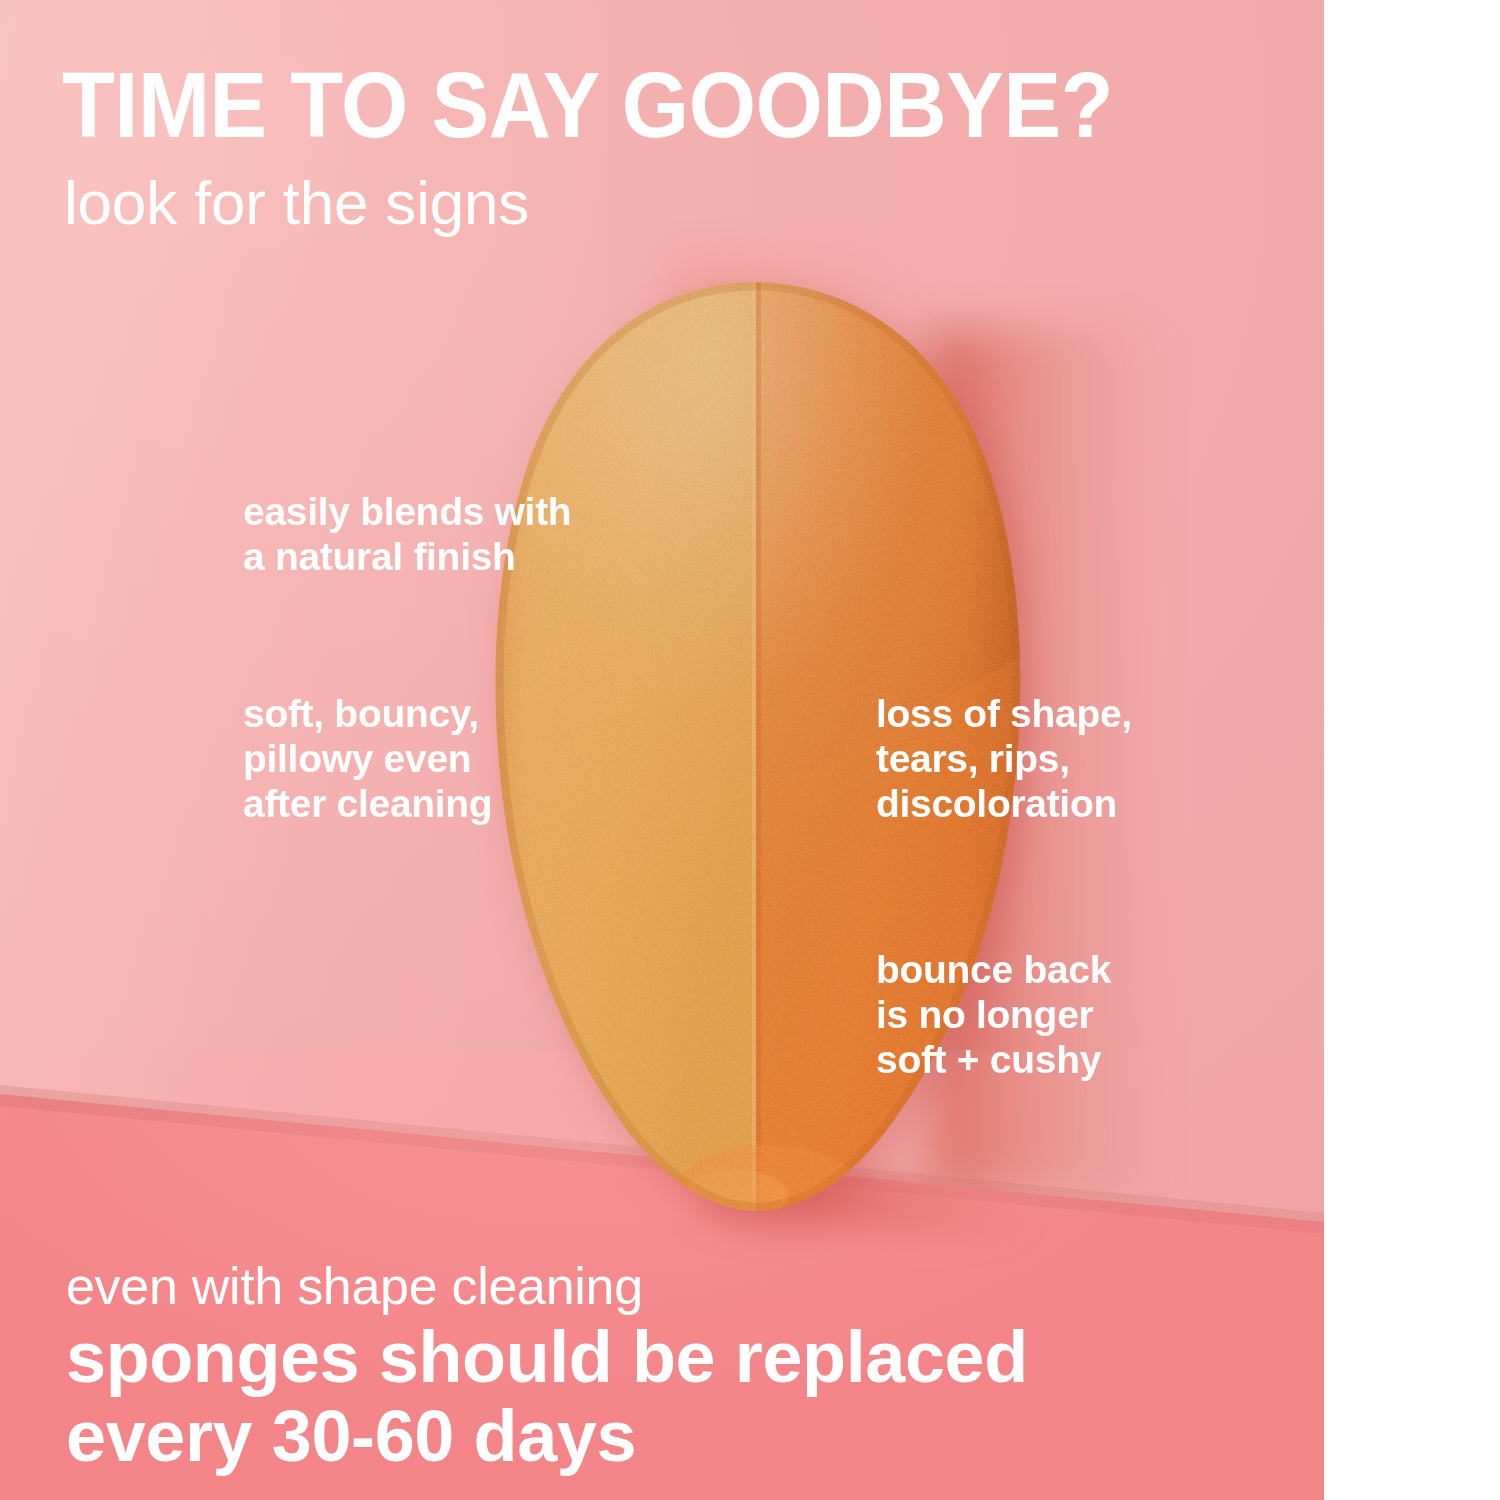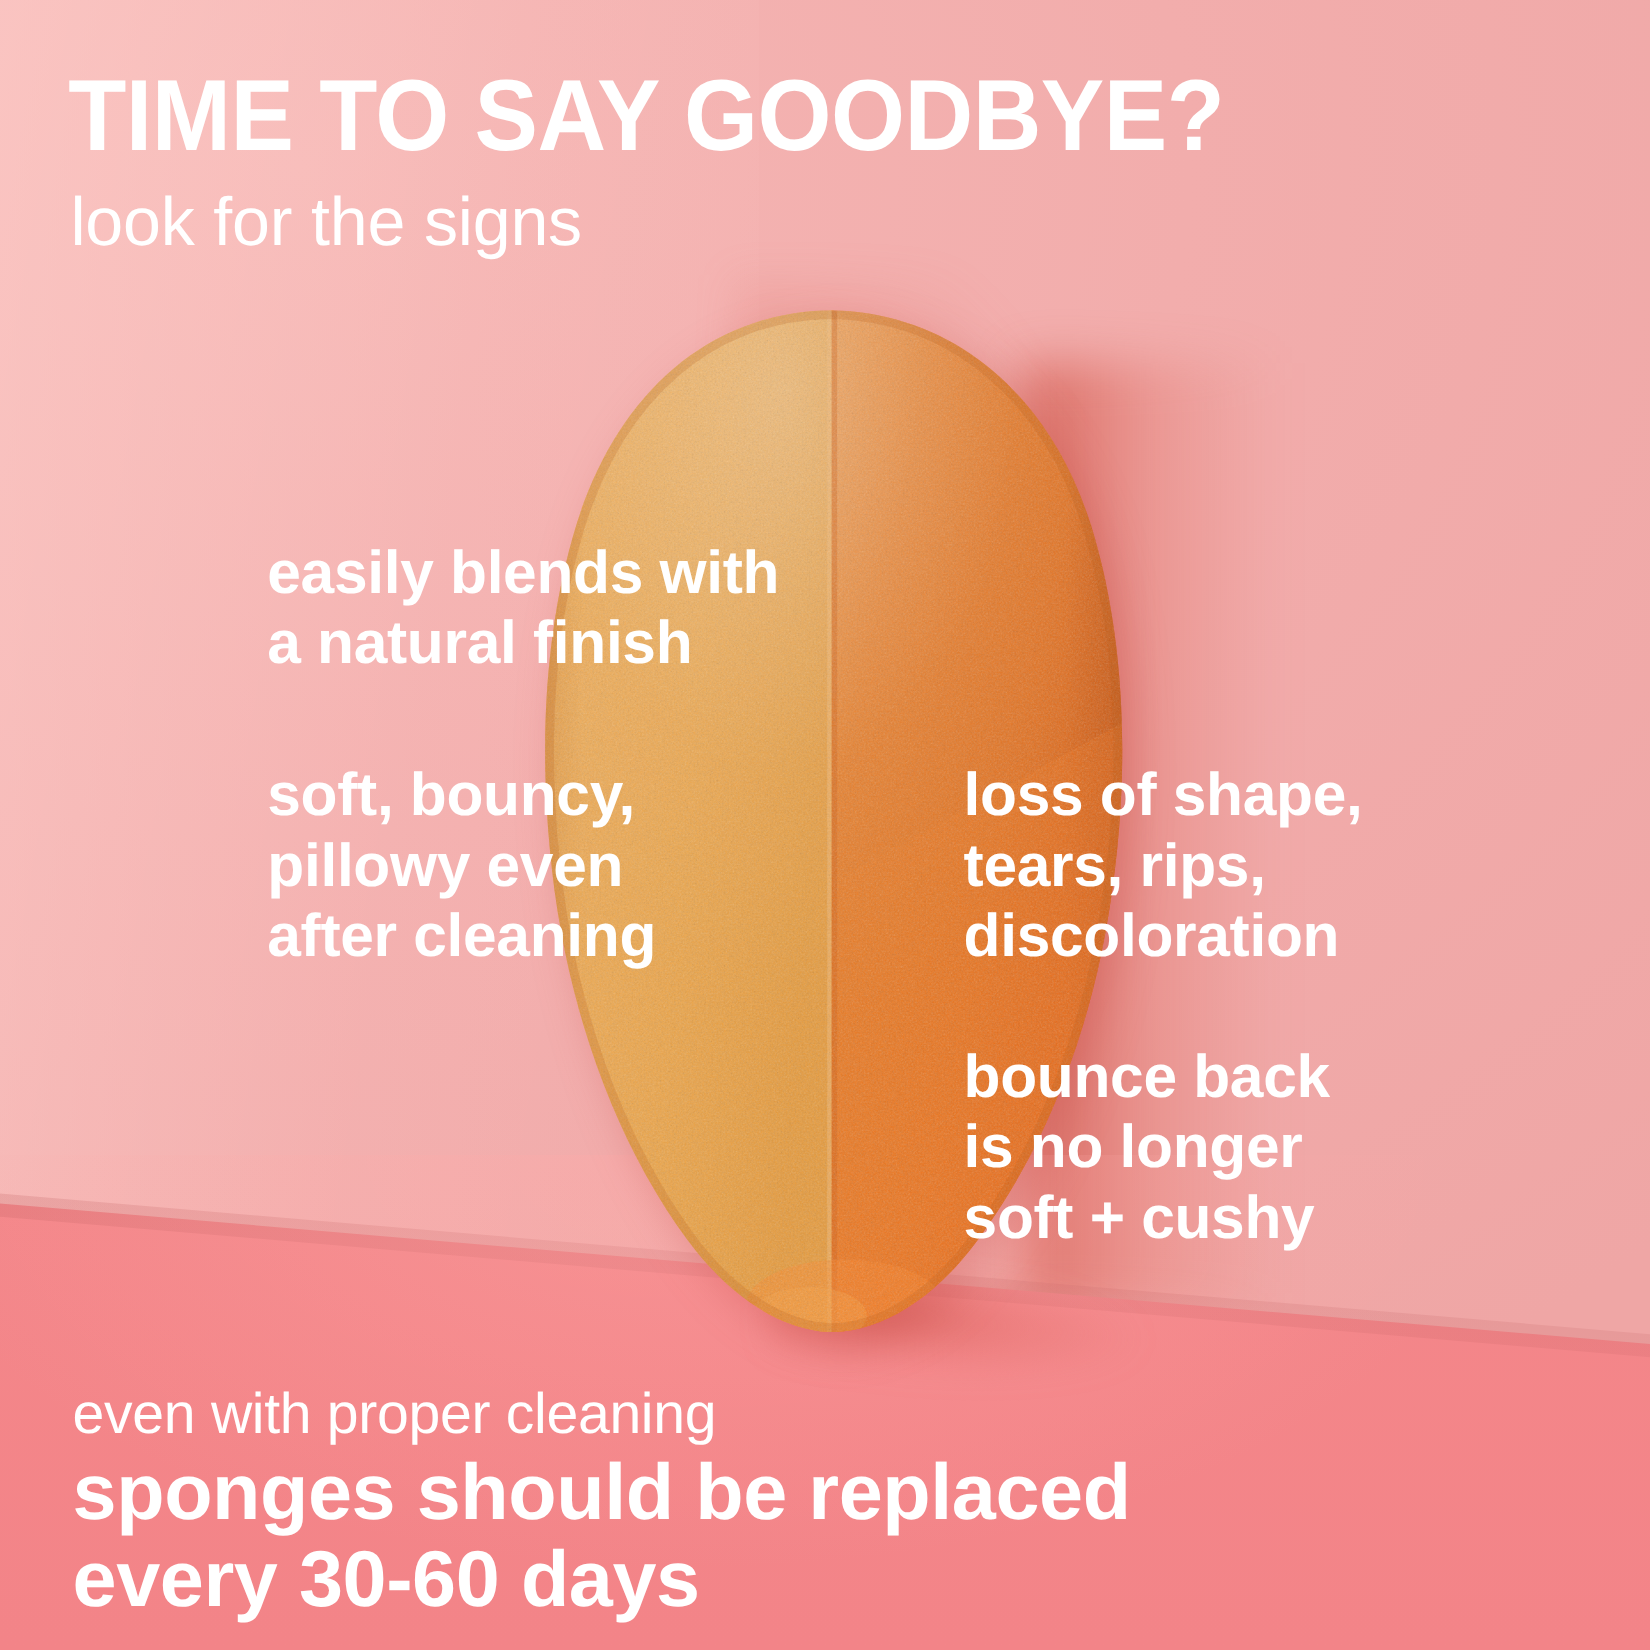--- a/index.html
+++ b/index.html
@@ -3,21 +3,21 @@
 <meta charset="utf-8">
 <title>Beauty Sponge Replacement Infographic</title>
 <style>
   html, body {
     margin: 0;
     padding: 0;
     background: #ffffff;
   }
   #stage {
     position: relative;
-    width: 1500px;
+    width: 1324px;
     height: 1500px;
     overflow: hidden;
     font-family: "Liberation Sans", sans-serif;
     background: #F2ADAC;
     -webkit-font-smoothing: antialiased;
   }
 
   
   .wall {
     position: absolute;
@@ -105,21 +105,21 @@
   }
   .subhead {
     left: 64px; top: 172px;
     font-size: 62px;
     font-weight: 400;
     line-height: 1.0;
     letter-spacing: -0.2px;
     white-space: nowrap;
   }
   .block {
-    font-size: 55px;
+    font-size: 39px;
     font-weight: 600;
     line-height: 1.16;
     letter-spacing: -0.3px;
     white-space: pre-line;
   }
   .b-left-1  { left: 243px; top: 489px; }
   .b-left-2  { left: 243px; top: 691px; }
   .b-right-1 { left: 876px; top: 691px; }
   .b-right-2 { left: 876px; top: 947px; }
 
@@ -255,18 +255,18 @@
 discoloration</div>
 
   <div class="txt block b-left-2">soft, bouncy,
 pillowy even
 after cleaning</div>
   <div class="txt block b-right-2">bounce back
 is no longer
 soft + cushy</div>
 
   <div class="txt footer">
-    <div class="footer-lead">even with proper cleaning</div>
+    <div class="footer-lead">even with shape cleaning</div>
     <div class="footer-strong">sponges should be replaced
 every 30-60 days</div>
   </div>
 
 </div>
 
 </body></html>

